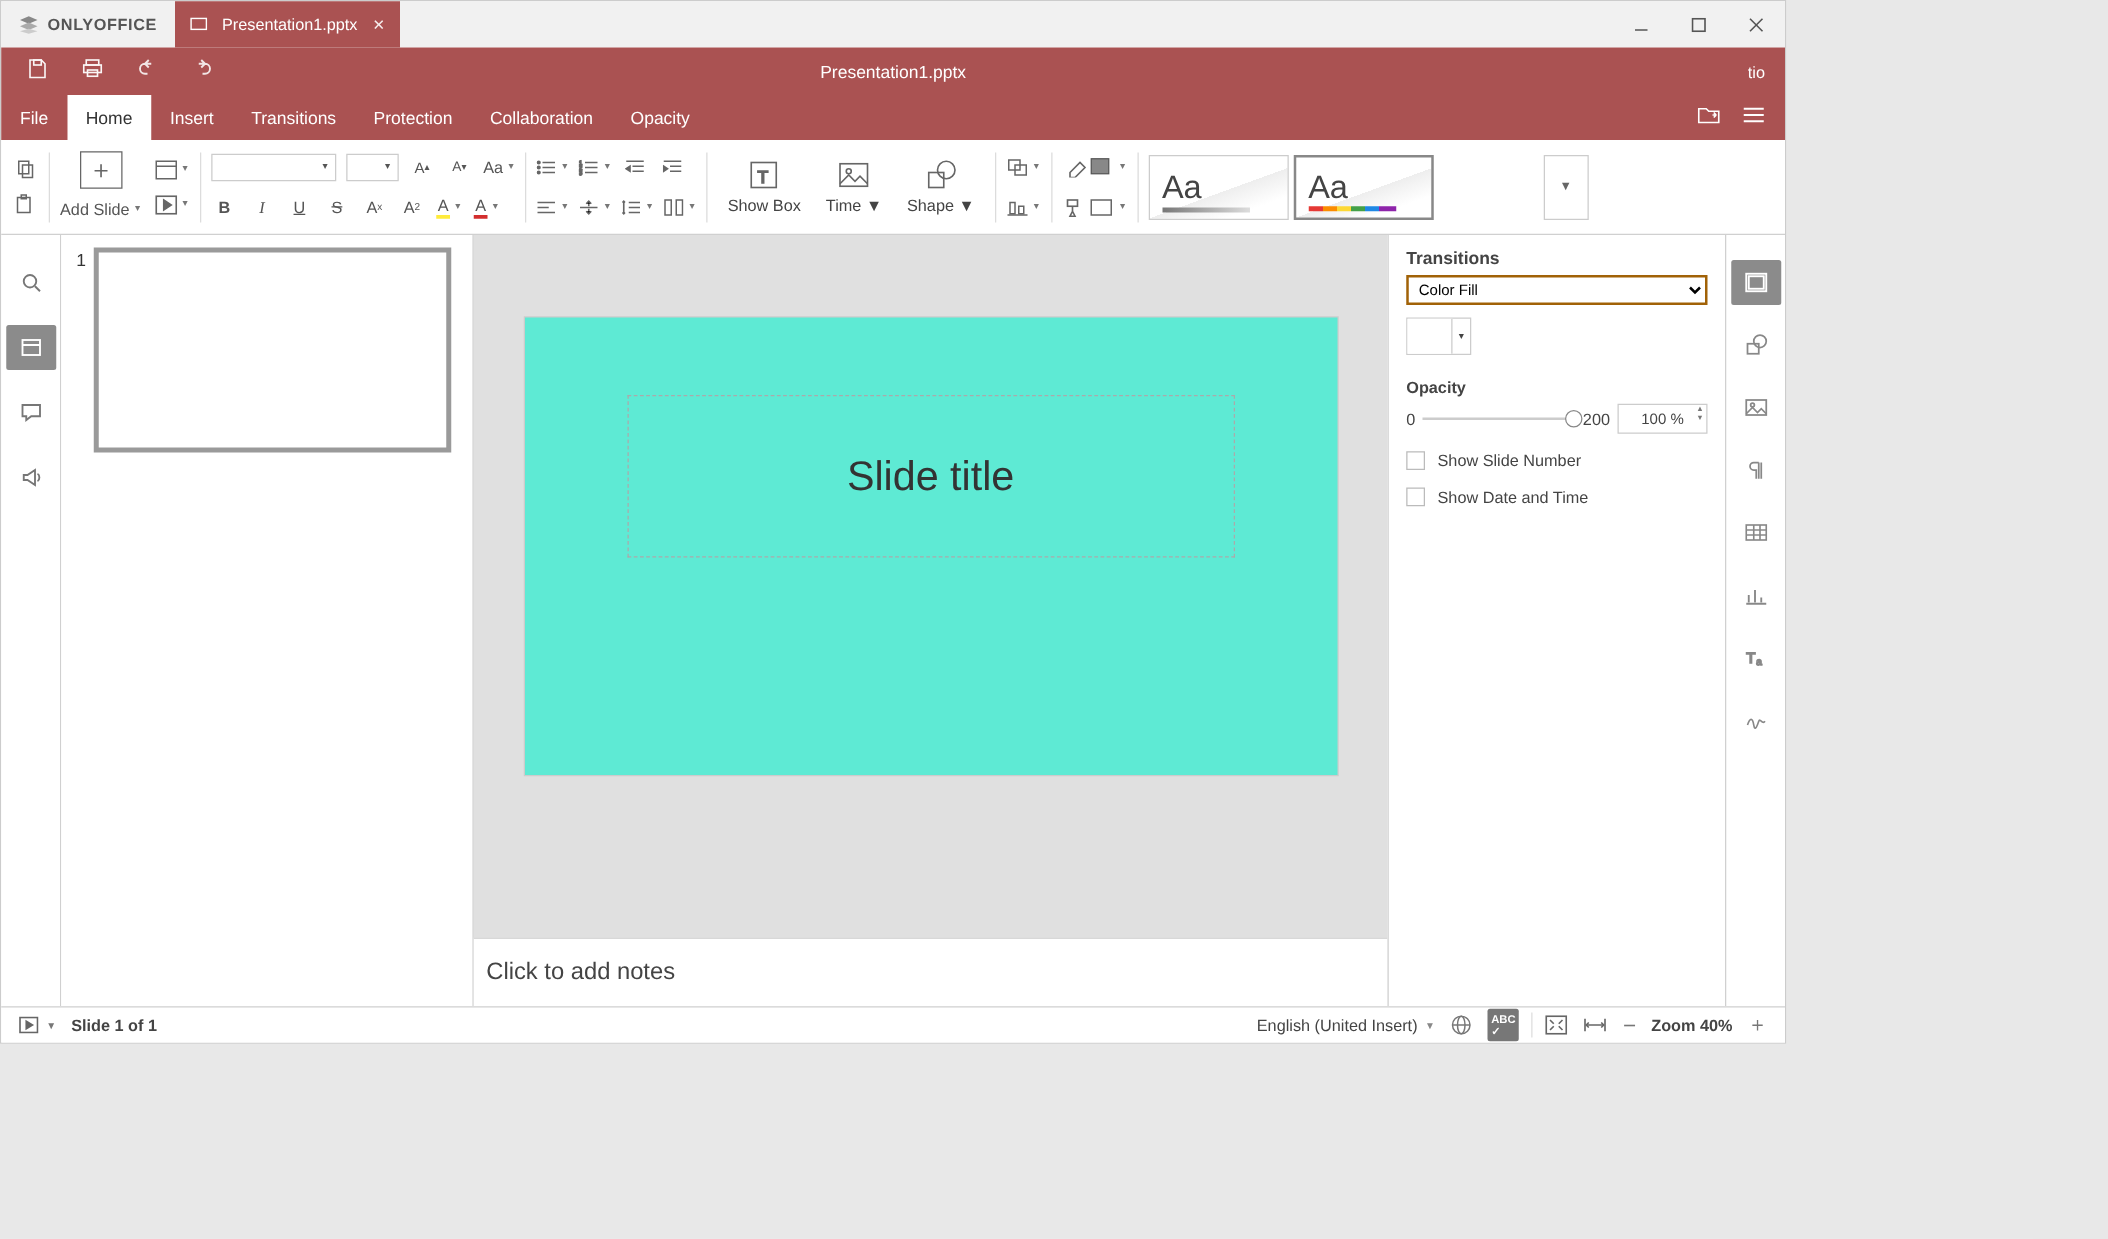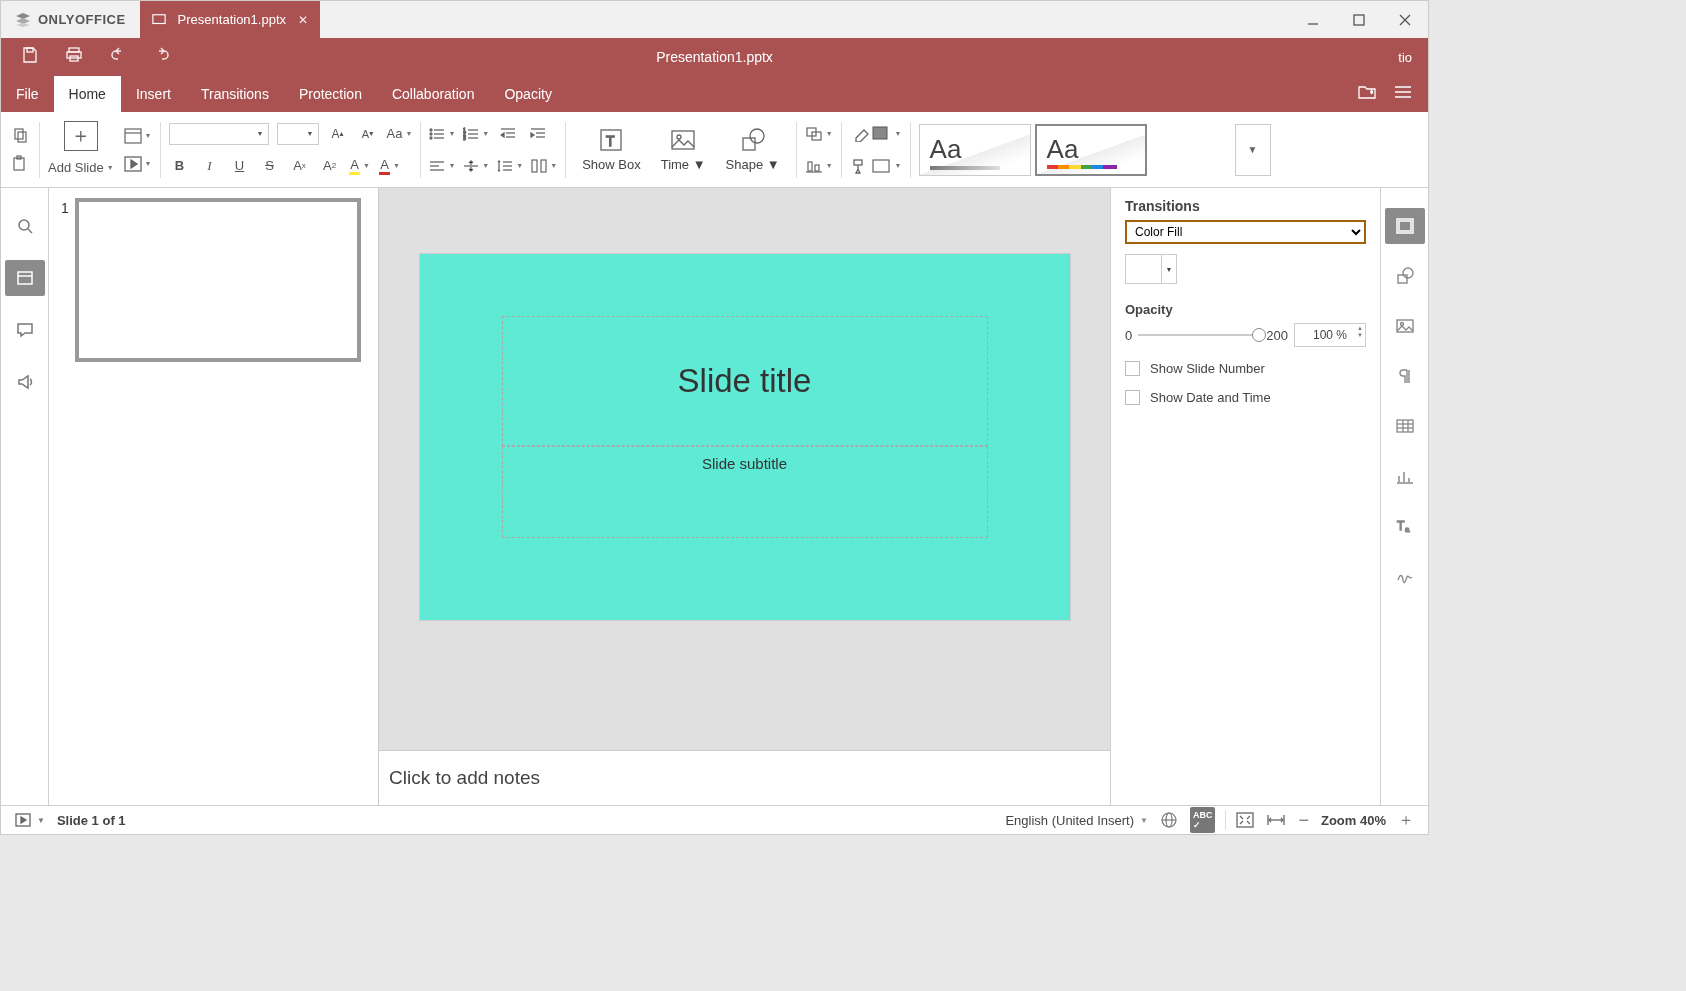--- a/index.html
+++ b/index.html
@@ -457,21 +457,20 @@
       <div class="thumb-wrap">
         <div class="thumb-num">1</div>
         <div class="thumb"></div>
       </div>
     </div>
 
     <div class="canvas-col">
       <div class="canvas-area">
         <div class="slide">
           <div class="ph ph-title">Slide title</div>
-          <div class="ph ph-sub">Slide subtitle</div>
         </div>
       </div>
       <div class="notes">Click to add notes</div>
     </div>
 
     <div class="rightpanel">
       <h4>Transitions</h4>
       <select class="rp-select">
         <option>Color Fill</option>
       </select>

